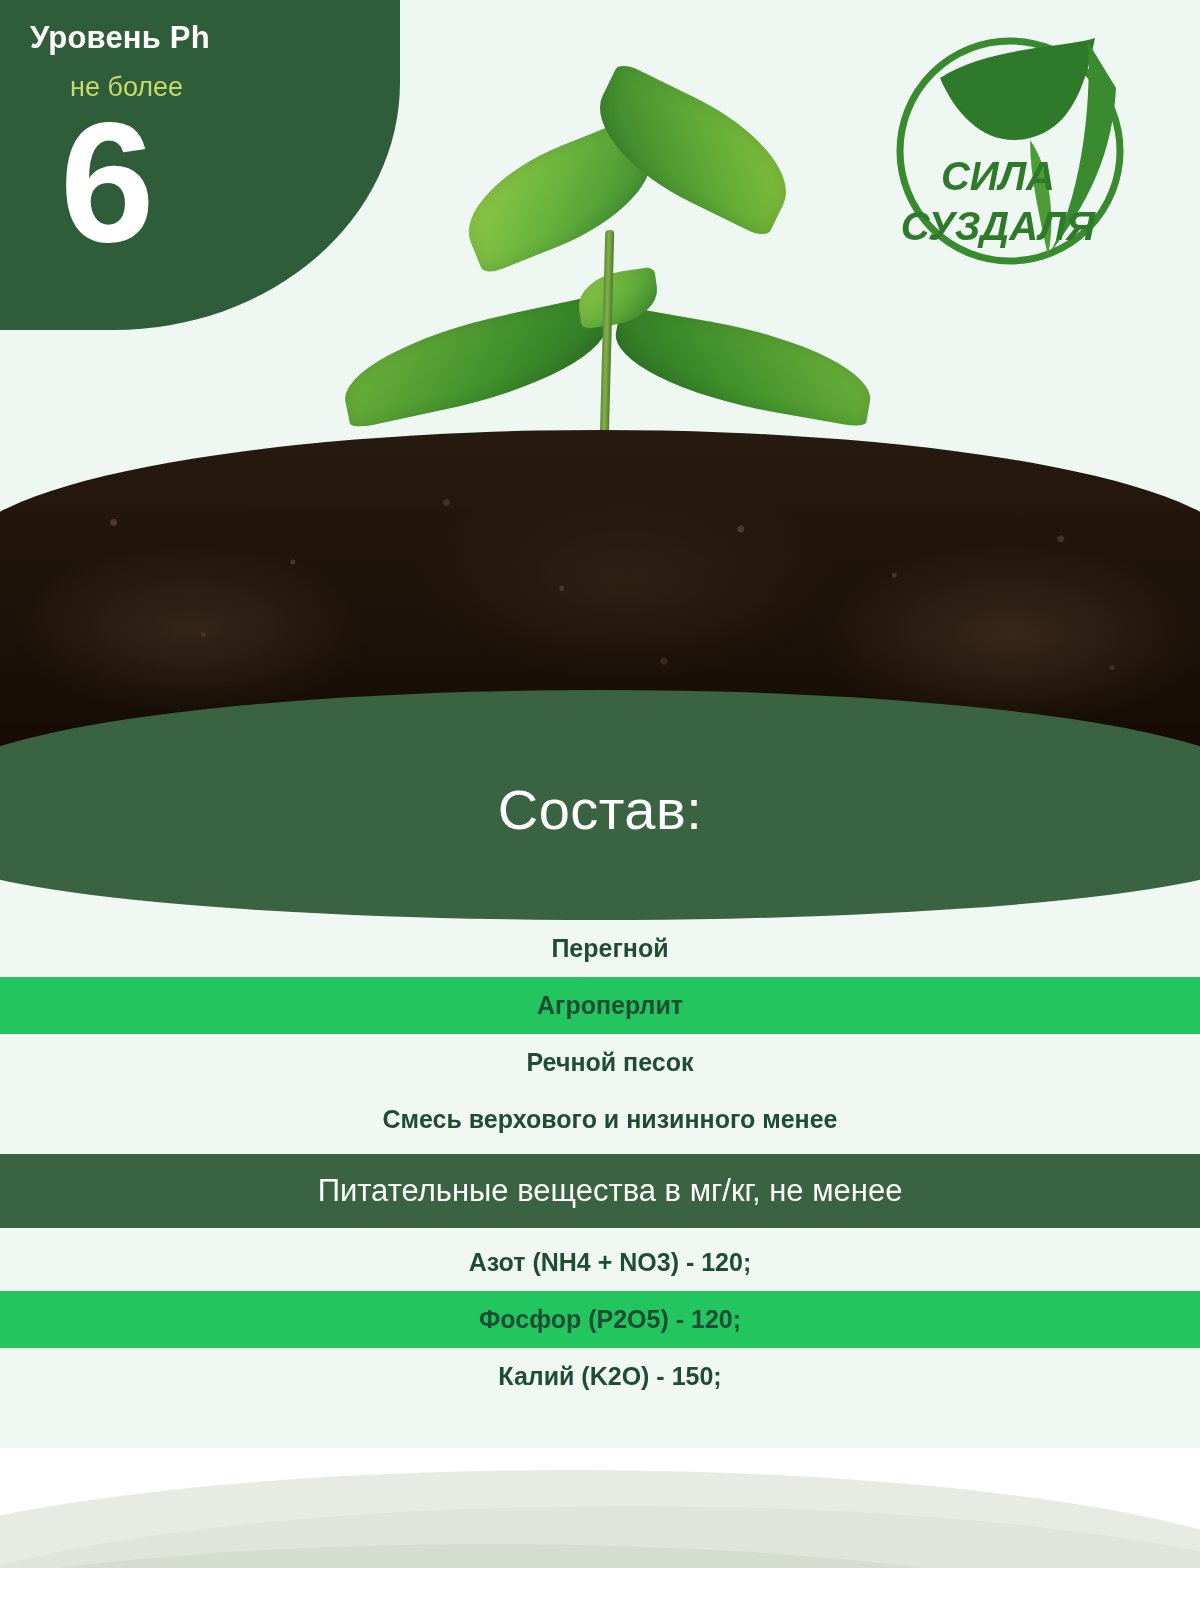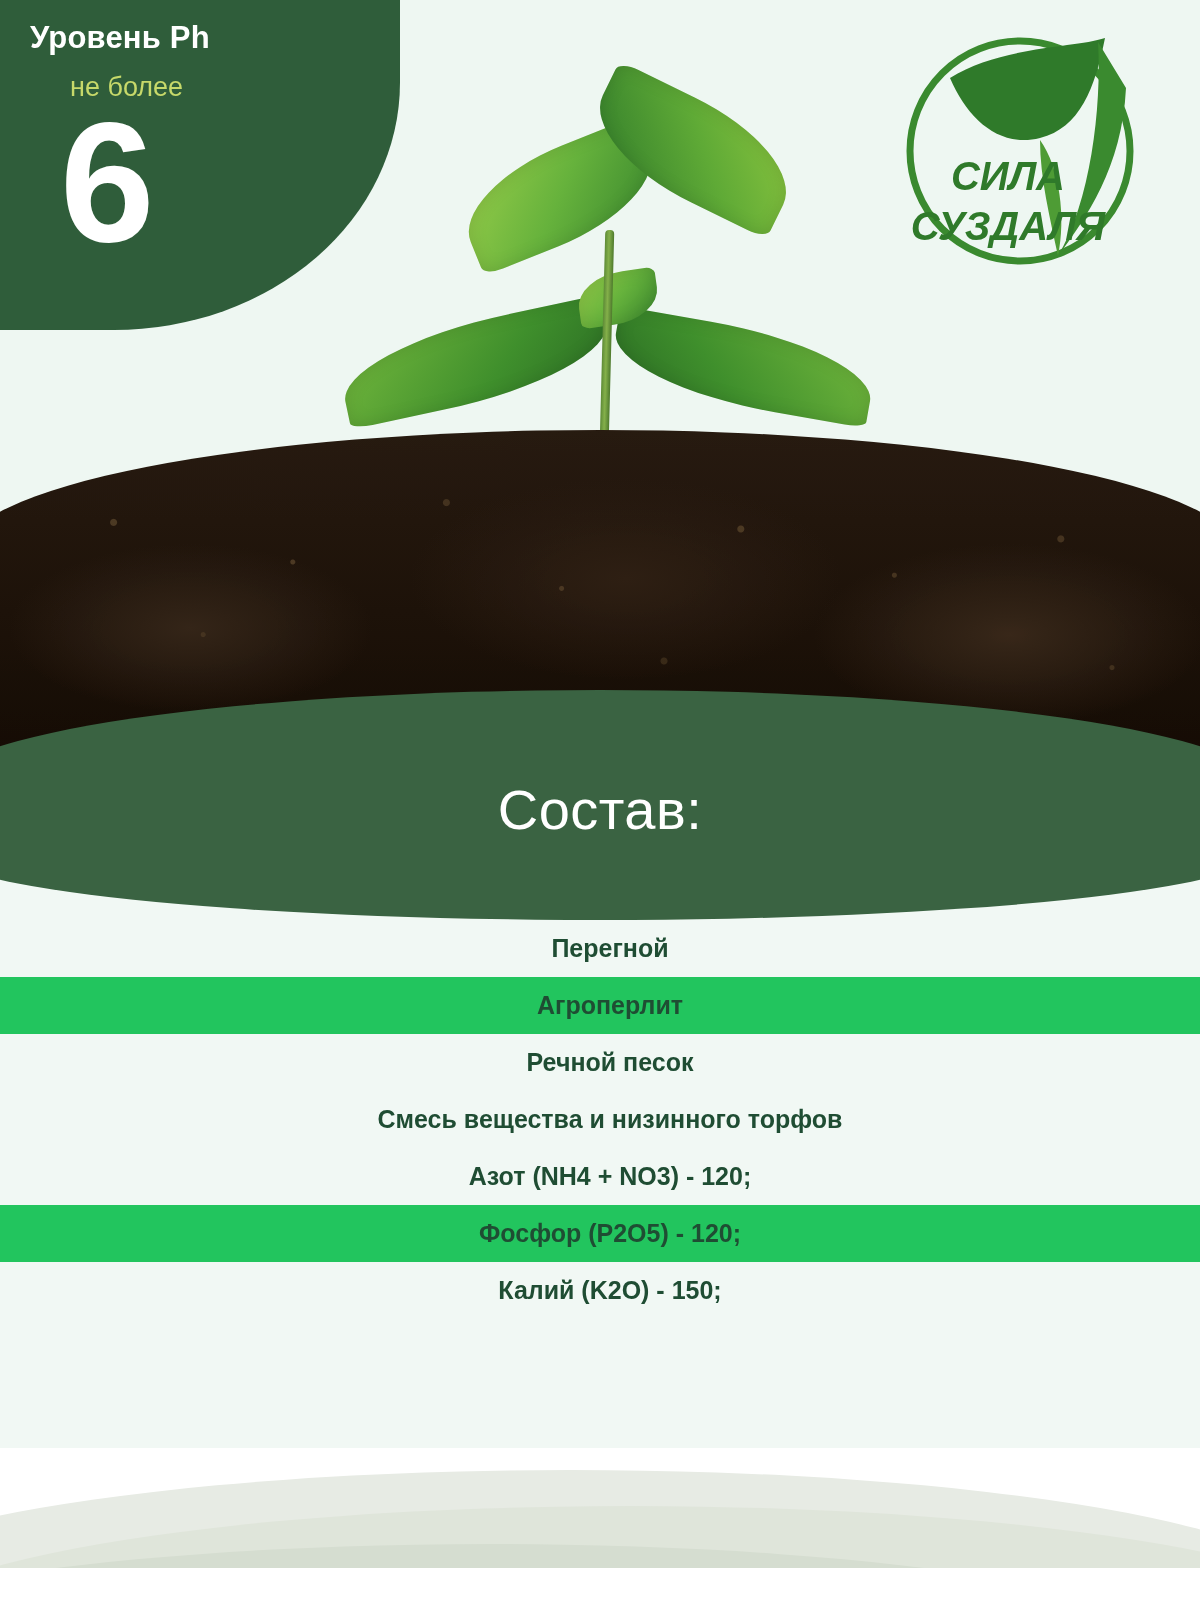--- a/index.html
+++ b/index.html
@@ -124,21 +124,21 @@
     font-size: 170px;
     line-height: 1;
     font-weight: 700;
     color: #ffffff;
     padding-left: 30px;
   }
 
   
   .logo {
     position: absolute;
-    right: 50px; top: 18px;
+    right: 60px; top: 18px;
     width: 260px; height: 265px;
   }
   .logo svg { width: 100%; height: 100%; display: block; }
 
   
   .banner {
     position: absolute;
     left: -60px; top: 690px;
     width: 1320px; height: 230px;
     background: #3a6342;
@@ -241,22 +241,23 @@
   </div>
 
   <div class="banner">
     <div class="banner-title">Состав:</div>
   </div>
 
   <div class="list">
     <div class="row">Перегной</div>
     <div class="row alt">Агроперлит</div>
     <div class="row">Речной песок</div>
-    <div class="row">Смесь вещества и низинного торфов</div>
-
+    <div class="row">Смесь верхового и низинного менее</div>
+
+    <div class="row header">Питательные вещества в мг/кг, не менее</div>
 
     <div class="row nutrient">Азот (NH4 + NO3) - 120;</div>
     <div class="row alt nutrient">Фосфор (P2O5) - 120;</div>
     <div class="row nutrient">Калий (K2O) - 150;</div>
   </div>
 
   <div class="footer">
     <div class="wave wave1"></div>
     <div class="wave wave2"></div>
     <div class="wave wave3"></div>

